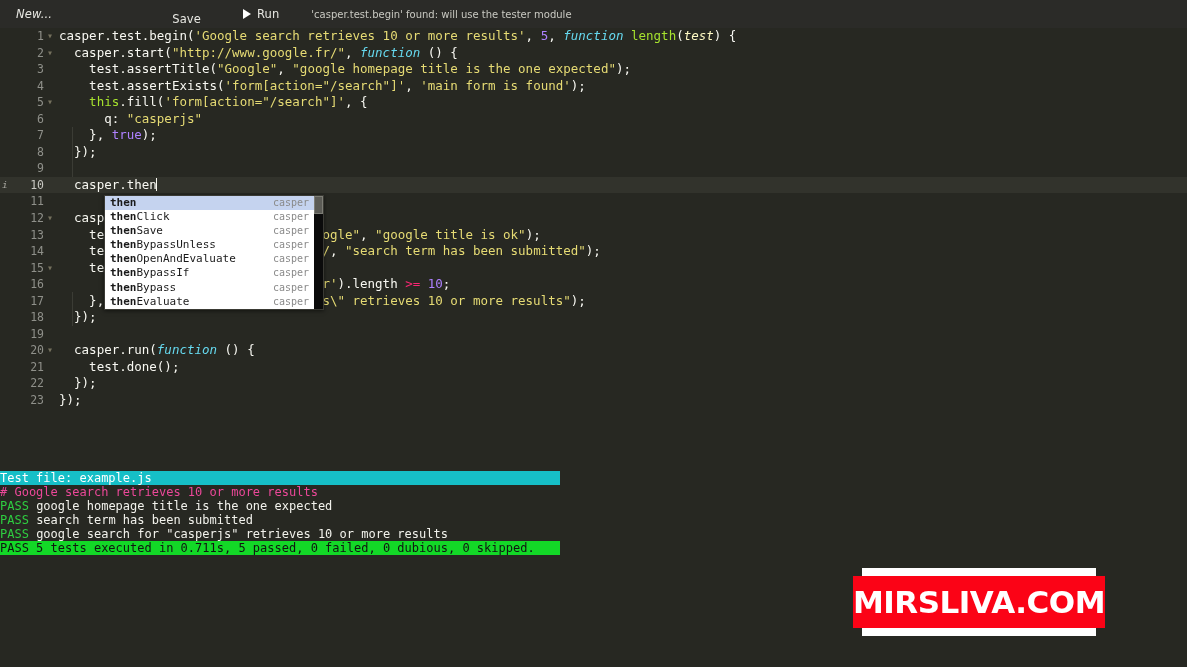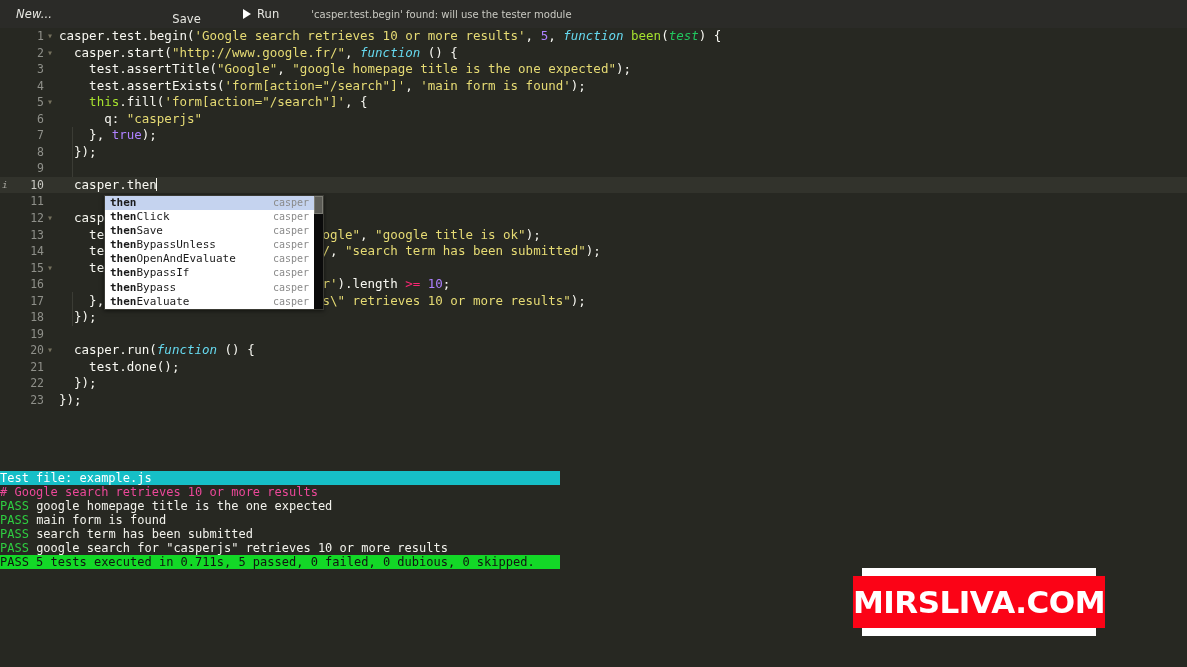--- a/index.html
+++ b/index.html
@@ -94,21 +94,21 @@
     font-size: 9.5px;
     font-style: italic;
   }
   .code { padding-left: 13px; color: #f8f8f2; }
 
   
   .str  { color: #e6db74; }
   .num  { color: #ae81ff; }
   .kw   { color: #66d9ef; font-style: italic; }
   .fn   { color: #a6e22e; }
-  .par  { color: #22c55e; font-style: italic; }
+  .par  { color: #fef9c3; font-style: italic; }
   .op   { color: #f92672; }
   .pl   { color: #f8f8f2; }
 
   .caret {
     display: inline-block;
     width: 1px;
     height: 13px;
     background: #f8f8f0;
     vertical-align: -2px;
     margin-left: -1px;
@@ -222,21 +222,21 @@
     </div>
     <div id="tb-status">'casper.test.begin' found: will use the tester module</div>
   </div>
 
   <div id="editor">
     <div class="indent-guide" style="left:72px; top:99px; height:50px;"></div>
     <div class="indent-guide" style="left:72px; top:264px; height:34px;"></div>
 
     <div class="line">
       <div class="gutter">1<span class="fold">▾</span></div>
-      <div class="code"><span class="pl">casper.test.begin(</span><span class="str">'Google search retrieves 10 or more results'</span><span class="pl">, </span><span class="num">5</span><span class="pl">, </span><span class="kw">function</span><span class="pl"> </span><span class="fn">been</span><span class="pl">(</span><span class="par">test</span><span class="pl">) {</span></div>
+      <div class="code"><span class="pl">casper.test.begin(</span><span class="str">'Google search retrieves 10 or more results'</span><span class="pl">, </span><span class="num">5</span><span class="pl">, </span><span class="kw">function</span><span class="pl"> </span><span class="fn">length</span><span class="pl">(</span><span class="par">test</span><span class="pl">) {</span></div>
     </div>
 
     <div class="line">
       <div class="gutter">2<span class="fold">▾</span></div>
       <div class="code"><span class="pl">  casper.start(</span><span class="str">"http://www.google.fr/"</span><span class="pl">, </span><span class="kw">function</span><span class="pl"> () {</span></div>
     </div>
 
     <div class="line">
       <div class="gutter">3</div>
       <div class="code"><span class="pl">    test.assertTitle(</span><span class="str">"Google"</span><span class="pl">, </span><span class="str">"google homepage title is the one expected"</span><span class="pl">);</span></div>
@@ -378,21 +378,20 @@
     </div>
     <div id="ac-scrollbar">
       <div id="ac-thumb"></div>
     </div>
   </div>
 
   <div id="console">
     <div class="out-line"><span class="bar hdr">Test file: example.js</span></div>
     <div class="out-line comment"># Google search retrieves 10 or more results</div>
     <div class="out-line"><span class="pass-tag">PASS</span><span> google homepage title is the one expected</span></div>
-    <div class="out-line"><span class="pass-tag">PASS</span><span> main form is found</span></div>
     <div class="out-line"><span class="pass-tag">PASS</span><span> search term has been submitted</span></div>
     <div class="out-line"><span class="pass-tag">PASS</span><span> google search for "casperjs" retrieves 10 or more results</span></div>
     <div class="out-line"><span class="bar summary">PASS 5 tests executed in 0.711s, 5 passed, 0 failed, 0 dubious, 0 skipped.</span></div>
   </div>
 
   <div id="watermark">
     <div id="watermark-inner">
       <span id="watermark-text">MIRSLIVA.COM</span>
     </div>
   </div>

